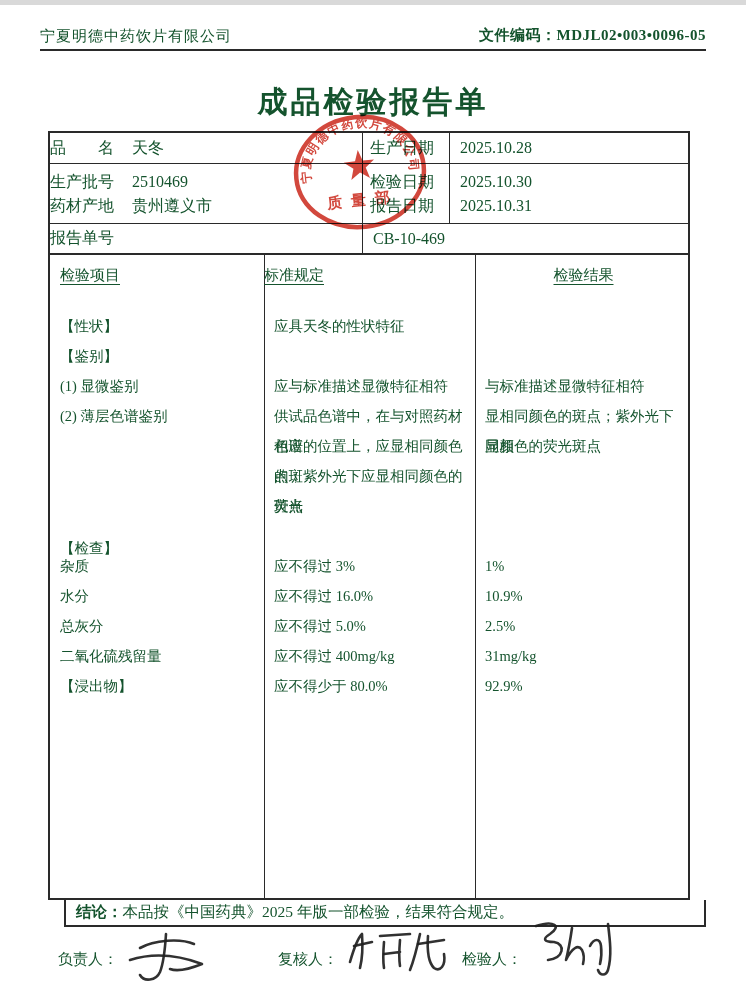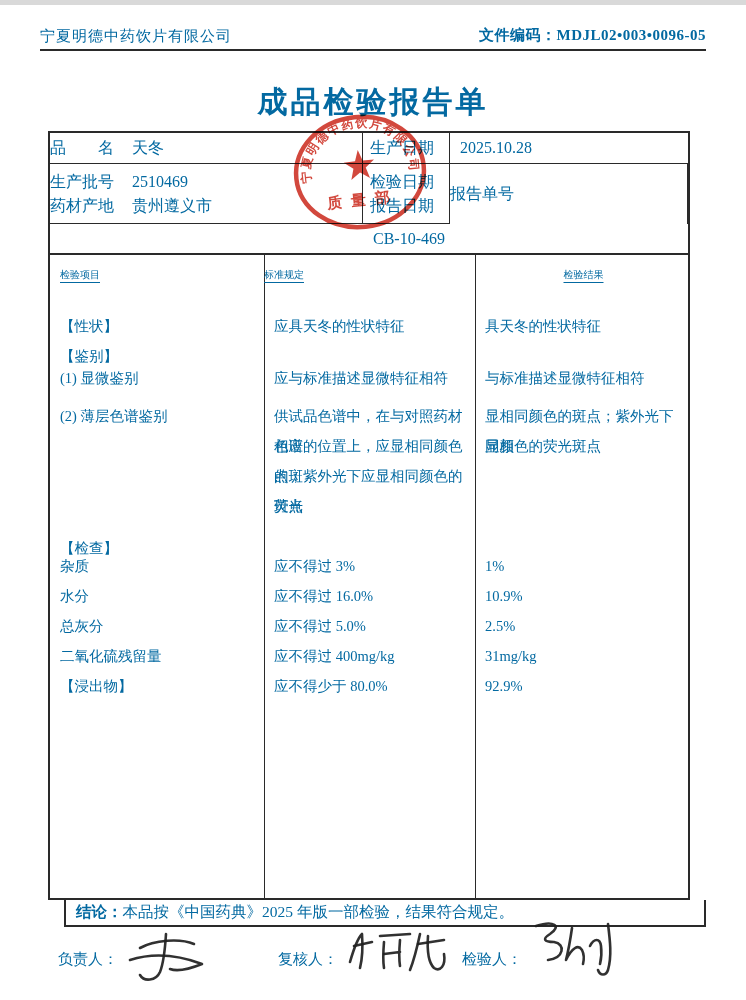--- a/index.html
+++ b/index.html
@@ -1,17 +1,17 @@
 <!DOCTYPE html>
 <html><head>
 <meta charset="utf-8">
 <style>
   html,body{margin:0;padding:0;background:#fff;}
   .page{position:relative;width:746px;height:1000px;background:#ffffff;overflow:hidden;
-        font-family:"Liberation Serif","DejaVu Serif",serif;color:#0369a1;}
+        font-family:"Liberation Serif","DejaVu Serif",serif;color:#14532d;}
   .topstrip{position:absolute;left:0;top:0;width:746px;height:5px;background:#d9d9d9;}
   .hdr-left{position:absolute;left:40px;top:27px;font-size:15px;letter-spacing:1px;}
   .hdr-right{position:absolute;right:40px;top:26px;font-size:15px;font-weight:bold;letter-spacing:.5px;}
   .hdr-rule{position:absolute;left:40px;top:49px;width:666px;height:2px;background:#2a2a2a;}
   .title{position:absolute;left:0;top:82px;width:746px;text-align:center;
          font-size:30px;font-weight:bold;letter-spacing:3px;}
   
   .info-table{position:absolute;left:48px;top:131px;width:642px;height:122px;
               border:2px solid #2a2a2a;border-bottom:none;box-sizing:border-box;
               display:grid;grid-template-columns:313px 87px 238px;grid-template-rows:31px 60px 29px;
@@ -23,21 +23,21 @@
   .two-line{flex-direction:column;align-items:stretch;
             padding:6px 0 0 0;line-height:24px;}
   .tl{display:flex;align-items:center;height:24px;}
   .pl7{padding-left:7px;} .pl10{padding-left:10px;}
   .span2{grid-column:2 / span 2;}
   
   .main-table{position:absolute;left:48px;top:253px;width:642px;height:647px;
               border:2px solid #2a2a2a;box-sizing:border-box;font-size:14.5px;}
   .vline1{position:absolute;left:214px;top:0;bottom:0;width:1px;background:#2a2a2a;}
   .vline2{position:absolute;left:425px;top:0;bottom:0;width:1px;background:#2a2a2a;}
-  .mhdr{position:absolute;top:10px;height:20px;line-height:20px;font-size:10px;}
+  .mhdr{position:absolute;top:10px;height:20px;line-height:20px;font-size:15px;}
   .mhdr span{text-decoration:underline;text-underline-offset:4px;}
   .mh1{left:0;width:214px;padding-left:10px;box-sizing:border-box;}
   .mh2{left:214px;width:211px;text-align:left;}
   .mh3{left:425px;width:217px;text-align:center;}
   .irow{position:absolute;left:0;width:100%;height:30px;line-height:30px;}
   .irow .c1{position:absolute;left:10px;width:198px;}
   .irow .c2{position:absolute;left:224px;width:196px;}
   .irow .c3{position:absolute;left:435px;width:200px;}
   
   .conclusion{position:absolute;left:48px;top:900px;width:642px;height:27px;
@@ -80,46 +80,49 @@
           <span class="val">2510469</span>
         </div>
       <div class="tl">
           <span class="lab">药材产地</span>
           <span class="val">贵州遵义市</span>
         </div>
     </div>
     <div class="ic b-r b-b two-line">
       <div class="tl pl7">检验日期</div>
       <div class="tl pl7">报告日期</div>
+    </div>
+    <div class="ic b-b two-line">
+      <div class="tl pl10">2025.10.30</div>
+      <div class="tl pl10">2025.10.31</div>
     </div>
 
     <div class="ic b-r">
         <span class="lab" style="width:auto;">报告单号</span>
       </div>
     <div class="ic span2 pl10">CB-10-469</div>
   </div>
 
   <div class="main-table">
     <div class="vline1"></div>
     <div class="vline2"></div>
     <div class="mhdr mh1"><span>检验项目</span></div>
     <div class="mhdr mh2"><span>标准规定</span></div>
     <div class="mhdr mh3"><span>检验结果</span></div>
     <div id="insp-rows">
         <div class="irow" style="top: 56px;">
           <div class="c1">【性状】</div>
           <div class="c2">应具天冬的性状特征</div>
-          <div class="c3">具天冬的性状特征</div>
         </div>
         <div class="irow" style="top: 86px;">
           <div class="c1">【鉴别】</div>
           <div class="c2"></div>
           <div class="c3"></div>
         </div>
-        <div class="irow" style="top: 108px;">
+        <div class="irow" style="top: 116px;">
           <div class="c1">(1) 显微鉴别</div>
           <div class="c2">应与标准描述显微特征相符</div>
           <div class="c3">与标准描述显微特征相符</div>
         </div>
         <div class="irow" style="top: 146px;">
           <div class="c1">(2) 薄层色谱鉴别</div>
           <div class="c2">供试品色谱中，在与对照药材色谱</div>
           <div class="c3">显相同颜色的斑点；紫外光下显相</div>
         </div>
         <div class="irow" style="top: 176px;">

